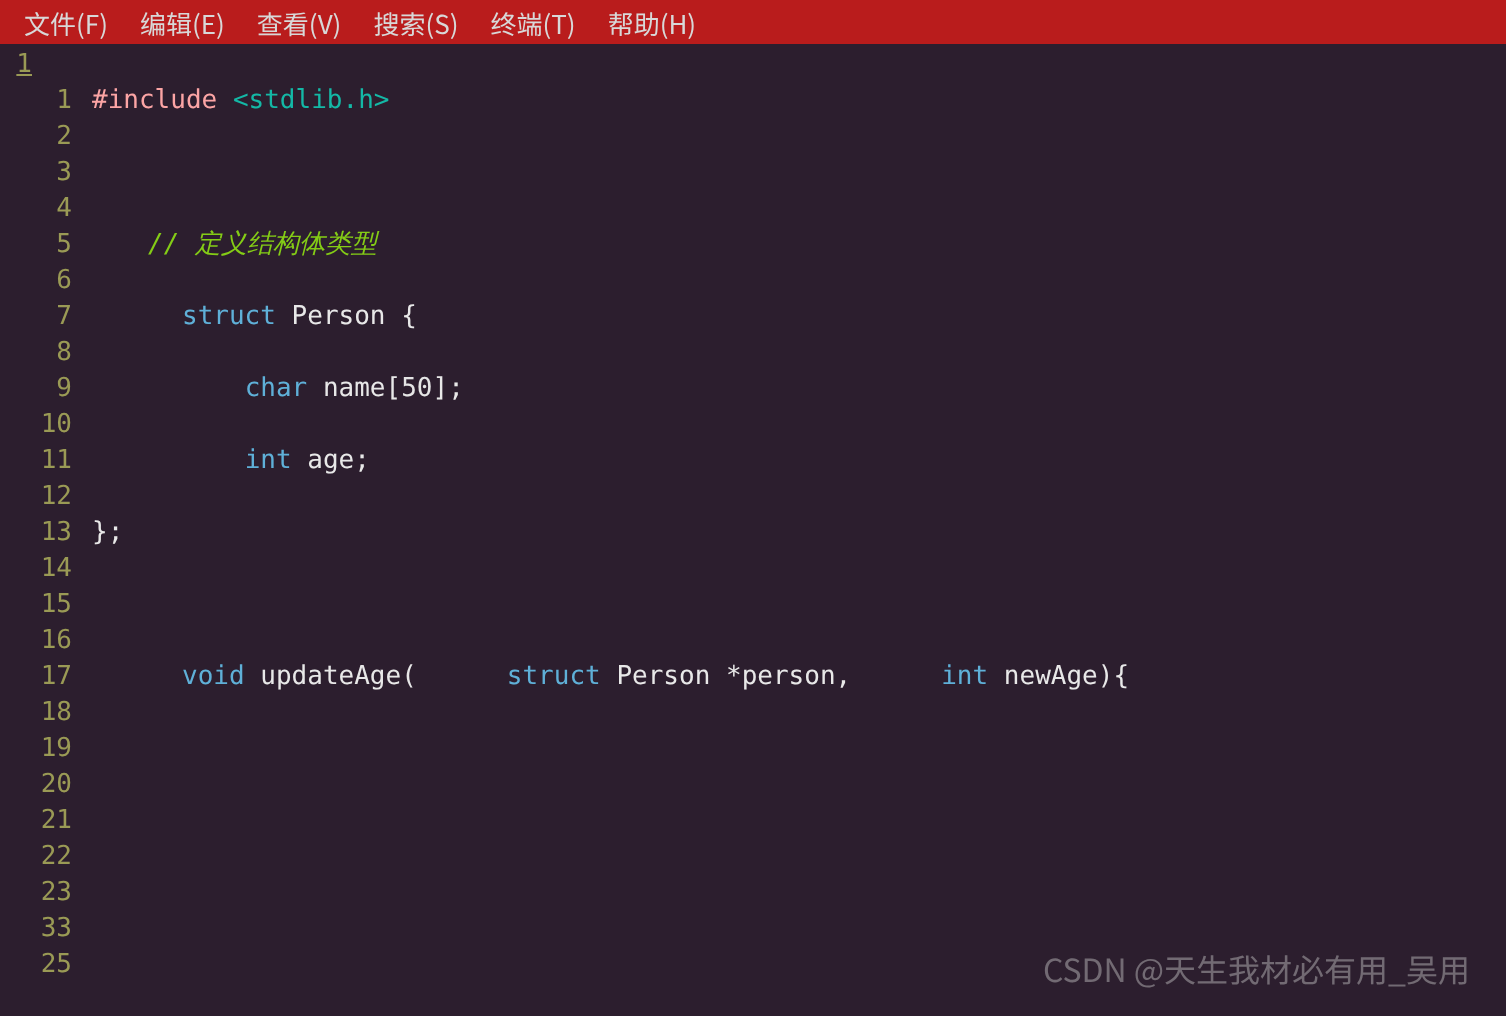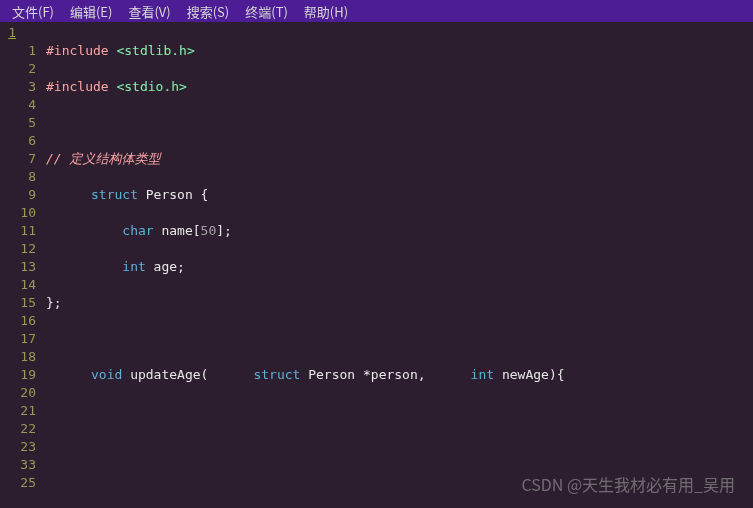--- a/index.html
+++ b/index.html
@@ -6,21 +6,21 @@
     body {
       width: 753px;
       height: 508px;
       background: #2c1e2e;
       font-family: "DejaVu Sans Mono", Consolas, monospace;
       font-size: 13px;
       overflow: hidden;
       position: relative;
     }
     .menubar {
-      background: #4c1d95;
+      background: #b91c1c;
       height: 22px;
       display: flex;
       align-items: center;
       padding: 0 4px;
       color: #d8d8d8;
       font-family: "Noto Sans CJK SC", sans-serif;
       font-size: 13px;
     }
     .menu-item {
       padding: 2px 8px;
@@ -53,24 +53,24 @@
     }
     .code {
       flex: 1;
       padding-top: 2px;
       padding-left: 4px;
       line-height: 18px;
       white-space: pre;
       color: #e8e8e8;
     }
     .kw { color: #5fb0d8; margin-left: 45px; }
-    .str { color: #86efac; text-align: right; }
+    .str { color: #14b8a6; text-align: right; }
     .inc { color: #fca5a5; }
-    .cmt { color: #fca5a5; font-style: italic; }
-    .num { color: #a3a3a3; }
+    .cmt { color: #84cc16; font-style: italic; margin-left: 28px; }
+    .num { color: #e5e5e5; }
     .watermark {
       position: absolute;
       right: 18px;
       bottom: 12px;
       color: rgba(200,200,200,0.45);
       font-family: "Noto Sans CJK SC", sans-serif;
       font-size: 16px;
       pointer-events: none;
       margin-left: 44px;
     }
@@ -141,21 +141,20 @@
       <div>20</div>
     <div>21</div>
       <div>22</div>
       <div>23</div>
     <div>33</div>
       <div>25</div>
       <div>&nbsp;</div>
   </div>
   <div class="code">
 <div><span class="inc">#include</span><span class="str"> &lt;stdlib.h&gt;</span></div>
-<div><span class="inc">#include</span><span class="str"> &lt;stdio.h&gt;</span></div>
 <div>&nbsp;</div>
 <div><span class="cmt">// 定义结构体类型</span></div>
 <div><span class="kw">struct</span><span> Person {</span></div>
 <div><span>    </span><span class="kw">char</span><span> name[</span><span class="num">50</span><span>];</span></div>
 <div><span>    </span><span class="kw">int</span><span> age;</span></div>
 <div>};</div>
 <div>&nbsp;</div>
 <div><span class="kw">void</span><span> updateAge(</span><span class="kw">struct</span><span> Person *person,</span><span class="kw">int</span><span> newAge){</span></div>
 <div>&nbsp;</div>
 

